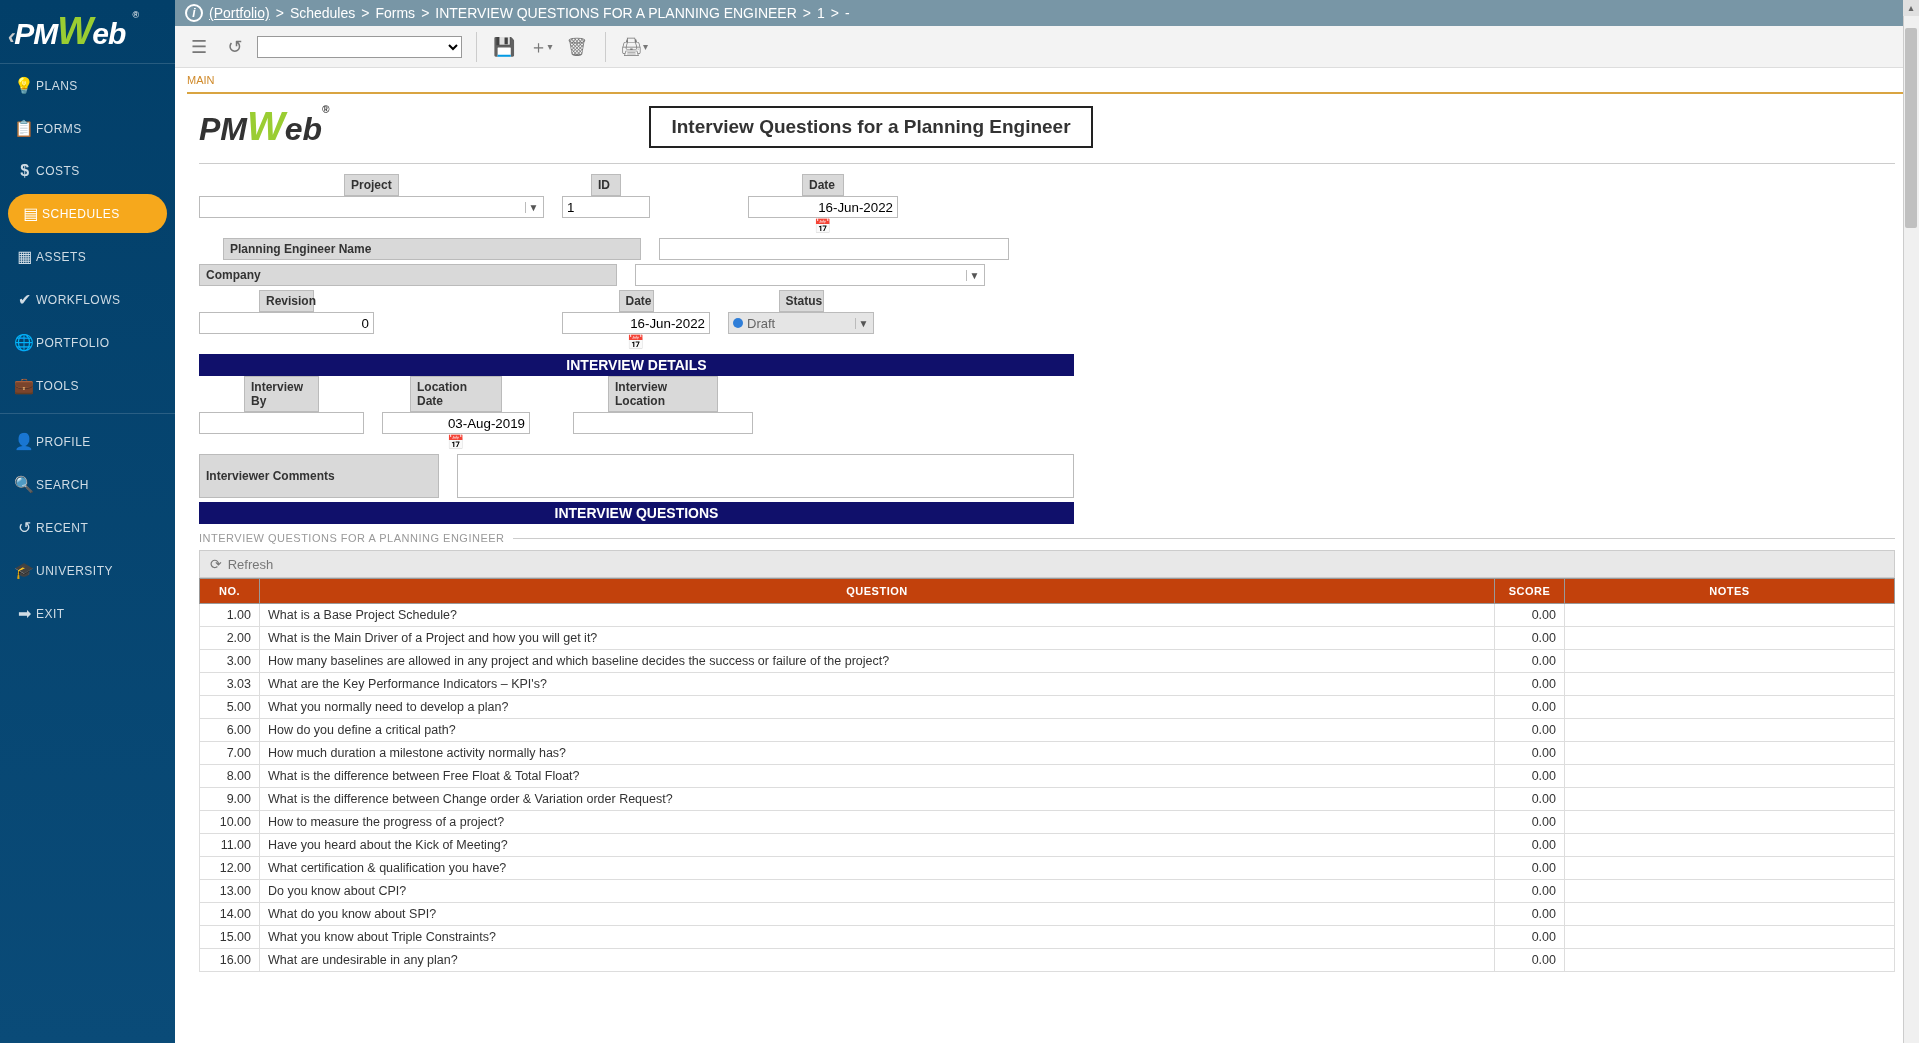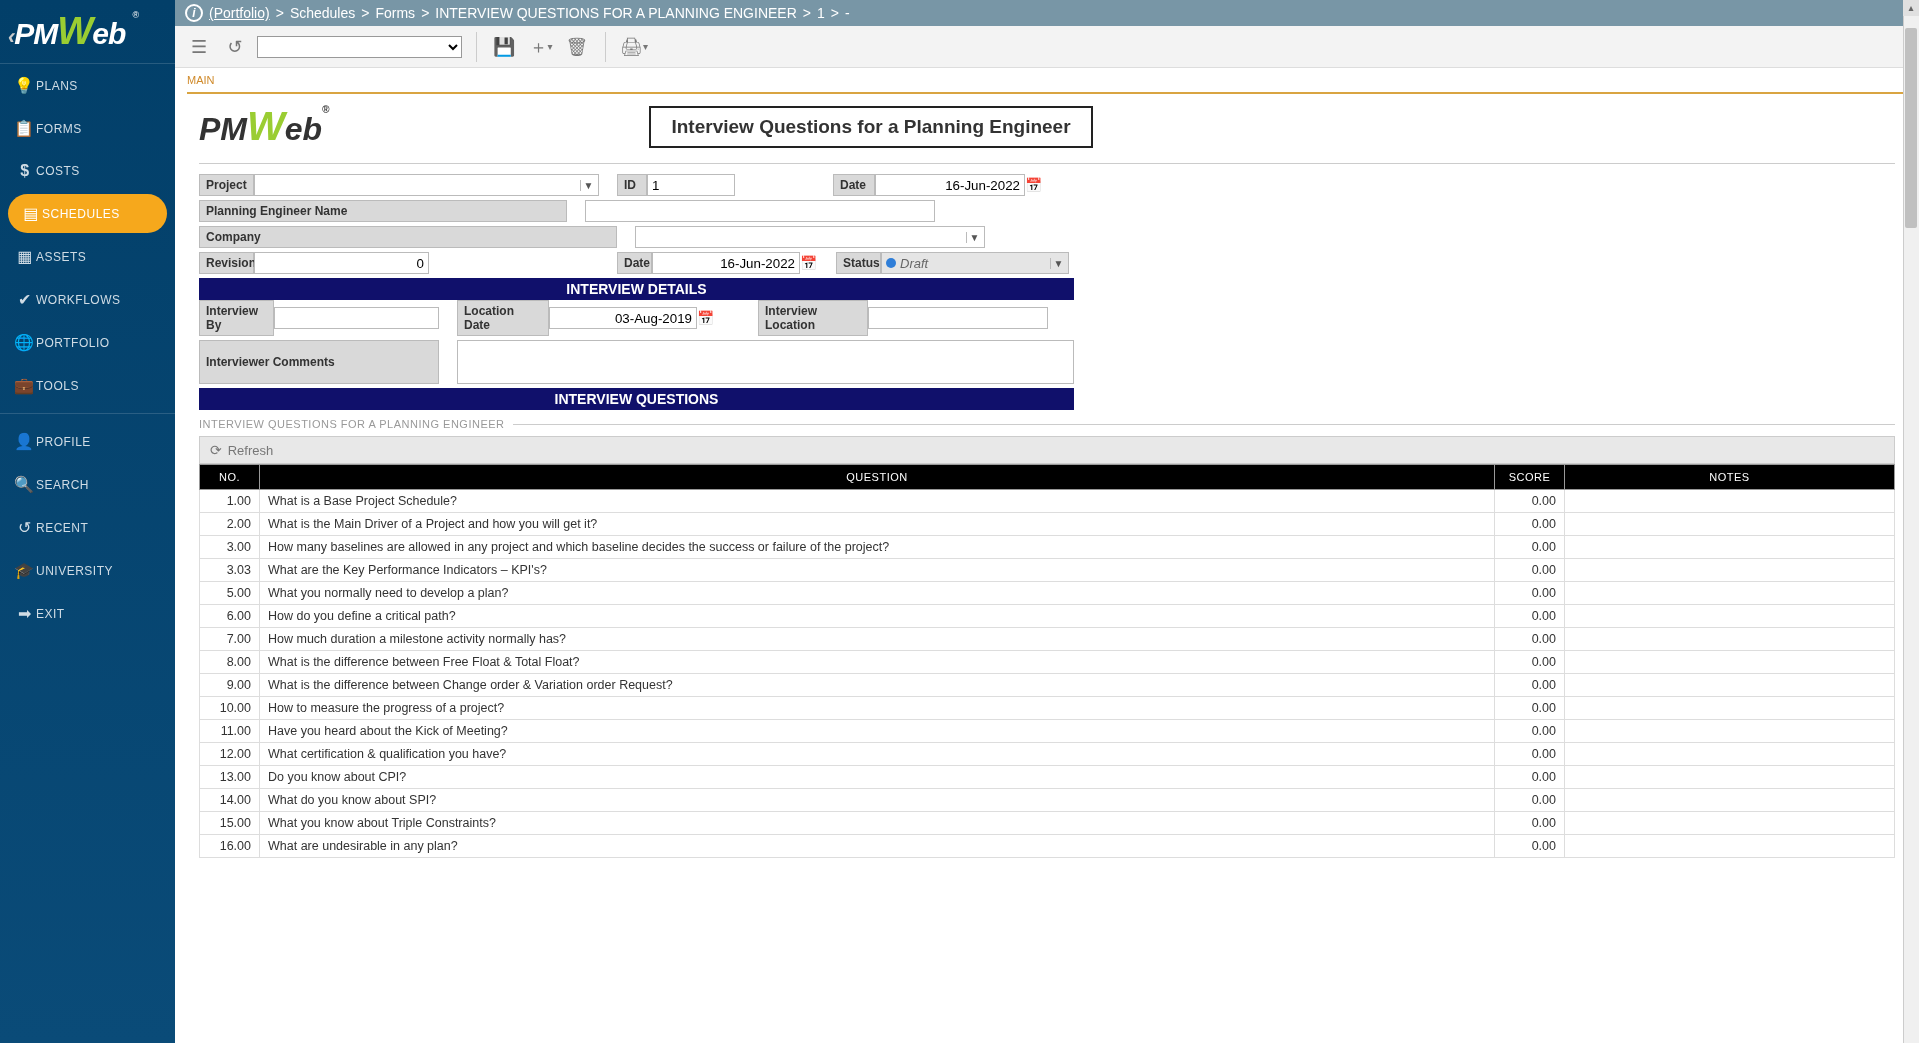--- a/index.html
+++ b/index.html
@@ -41,37 +41,37 @@
 .content-logo { font-size: 32px; font-weight: bold; font-style: italic; }
 .content-logo .pm { color: #333; }
 .content-logo .w { color: #9acd32; font-size: 40px; }
 .content-logo .eb { color: #333; }
 .title-box { border: 2px solid #222; padding: 8px 20px; font-size: 19px; font-weight: bold; margin-left: 280px; }
 
 .form-divider { border-top: 1px solid #ccc; margin-bottom: 10px; }
 
 
 .form-row { display: flex; gap: 18px; margin-bottom: 4px; align-items: stretch; }
-.field-group { display: flex; align-items: center; }
+.field-group { display: flex; align-items: center; flex-direction: column; }
 .label-cell { background: #d9d9d9; border: 1px solid #bbb; padding: 3px 6px; font-size: 12px; font-weight: bold; display: flex; align-items: center; }
 .input-cell { border: 1px solid #bbb; background: #fff; height: 22px; }
 .select-cell { border: 1px solid #bbb; background: #fff; height: 22px; display: flex; align-items: center; justify-content: flex-end; padding-right: 2px; }
 .dropdown-arrow { width: 16px; text-align: center; border-left: 1px solid #bbb; font-size: 10px; color: #555; }
 .date-icon { width: 18px; color: #999; text-align: center; font-size: 14px; }
 
 .section-bar { background: #10106b; color: #fff; text-align: center; font-weight: bold; padding: 3px 0; font-size: 14px; margin-top: 4px; }
 
 .section-label { color: #999; font-size: 11px; letter-spacing: 0.5px; margin: 8px 0 6px; display: flex; align-items: center; gap: 8px; }
 .section-label::after { content:""; flex:1; border-top:1px solid #ccc; }
 
 
 .grid-toolbar { background: #e8e8e8; border: 1px solid #ccc; padding: 5px 10px; display: flex; align-items: center; gap: 6px; color: #777; font-size: 13px; }
 .grid-toolbar .refresh-icon { font-size: 14px; }
 table.grid { width: 100%; border-collapse: collapse; font-size: 12.5px; }
-table.grid th { background: #000000; color: #fff; font-weight: normal; padding: 6px 8px; border: 1px solid #999; font-size: 11px; letter-spacing: 0.5px; }
+table.grid th { background: #c2410c; color: #fff; font-weight: bold; padding: 6px 8px; border: 1px solid #999; font-size: 11px; letter-spacing: 0.5px; }
 table.grid td { border: 1px solid #ddd; padding: 4px 8px; }
 table.grid td.num { text-align: right; width: 60px; }
 table.grid td.score { text-align: right; width: 70px; }
 table.grid td.notes { width: 330px; }
 
 
 .scroll-track { position: absolute; right: 0; top: 0; bottom: 0; width: 16px; background: #f0f0f0; border-left: 1px solid #ccc; }
 .scroll-thumb { position: absolute; right: 2px; top: 28px; width: 12px; height: 200px; background: #c0c0c0; border-radius: 2px; }
 .scroll-btn { position: absolute; right: 0; width: 16px; height: 16px; background: #e0e0e0; font-size: 10px; text-align: center; line-height: 16px; color: #666; }
 .scroll-btn.up { top: 0; }
@@ -199,21 +199,21 @@
         </div>
         <div class="field-group" style="margin-left:80px;">
           <div class="label-cell" style="width:42px;">Date</div>
           <input class="input-cell" style="width: 150px; text-align: right; padding-right: 4px;" value="16-Jun-2022">
           <span class="date-icon">📅</span>
         </div>
       </div>
 
       <div class="form-row">
         <div class="field-group">
-          <div class="label-cell" style="width:368px;">Planning Engineer Name</div>
+          <div class="label-cell" style="width:418px;margin-left:24px;">Planning Engineer Name</div>
         </div>
         <div class="field-group">
           <input class="input-cell" style="width: 350px;">
         </div>
       </div>
 
       <div class="form-row">
         <div class="field-group">
           <div class="label-cell" style="width:418px;">Company</div>
         </div>
@@ -229,21 +229,21 @@
           <div class="label-cell" style="width:55px;">Revision</div>
           <input class="input-cell" style="width: 175px; text-align: right; padding-right: 4px;" value="0">
         </div>
         <div class="field-group" style="margin-left:170px;">
           <div class="label-cell" style="width:35px;">Date</div>
           <input class="input-cell" style="width: 148px; text-align: right; padding-right: 4px;" value="16-Jun-2022">
           <span class="date-icon">📅</span>
         </div>
         <div class="field-group">
           <div class="label-cell" style="width:45px;">Status</div>
-          <div class="select-cell" style="width:188px;justify-content:flex-start;background:#e5e5e5;font-style:italic;">
+          <div class="select-cell" style="width:146px;justify-content:flex-start;background:#e5e5e5;">
             <span class="status-dot"></span>
             <span style="flex:1;color:#666;">Draft</span>
             <span class="dropdown-arrow">▼</span>
           </div>
         </div>
       </div>
 
       <div class="section-bar" style="width:875px;">INTERVIEW DETAILS</div>
 
       <div class="form-row">

